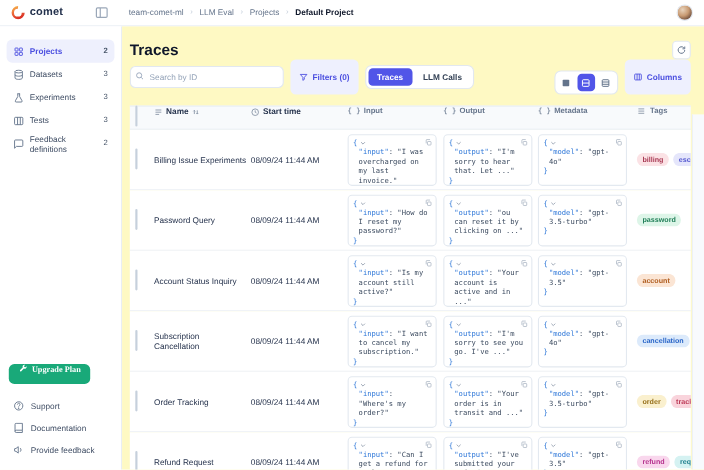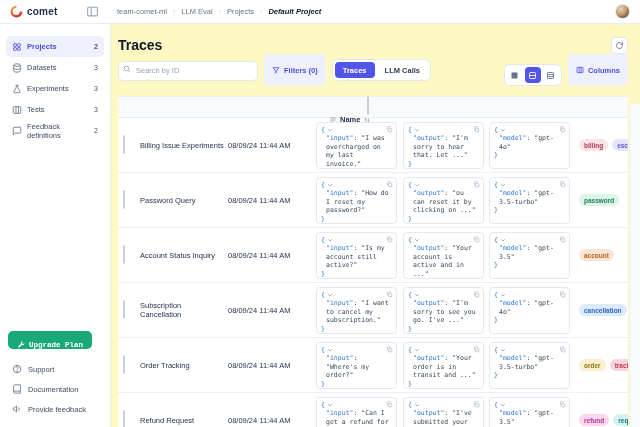--- a/index.html
+++ b/index.html
@@ -9,40 +9,40 @@
 
   
   .topbar { height:24px; display:flex; align-items:center; padding:0 10px;
     border-bottom:1px solid #E9EEF4; background:#fff; }
   .logo { display:flex; align-items:center; gap:4px; width:76px; }
   .logo-text { font-size:10px; font-weight:700; color:#22304C; letter-spacing:.2px; }
   .collapse-btn { color:#9AA7B8; width:13px; height:13px; cursor:pointer; }
   .breadcrumbs { display:flex; align-items:center; gap:6px; font-size:7.5px;
     color:#64748B; margin-left:18px; }
   .crumb { cursor:pointer; }
-  .crumb.last { color:#0F172A; font-weight:700;font-style:italic; }
+  .crumb.last { color:#0F172A; font-weight:700; }
   .crumb-sep { color:#C4CEDA; font-size:7px; }
   .avatar { width:15px; height:15px; border-radius:50%; margin-left:auto; cursor:pointer;
     background: radial-gradient(circle at 35% 30%, #E8D3BC 0%, #C89A72 45%, #6B4B3A 80%, #4A3328 100%);
     border:1px solid #E2E8F0; }
 
   
   .shell { display:flex; height:403px; }
   .sidebar { width:111px; border-right:1px solid #E9EEF4; display:flex;
     flex-direction:column; padding:12px 6px 8px; background:#fff; }
   .nav-item { display:flex; align-items:center; gap:5px; height:21px; padding:0 6px;
     border-radius:5px; font-size:7.5px; color:#3E4C63; cursor:pointer; }
   .nav-item .nav-ico { width:10px; height:10px; color:#64748B; flex:none; }
   .nav-item .count { margin-left:auto; font-size:7px; color:#475569; }
   .nav-item.active { background:#EEF0FD; color:#4B4FE0; font-weight:700; }
   .nav-item.active .nav-ico { color:#4B4FE0; }
   .sidebar-bottom { margin-top:auto; }
-  .upgrade-btn { display:flex; align-items:flex-end; gap:4px; background:#19A979; color:#fff;
+  .upgrade-btn { display:flex; align-items:flex-start; gap:4px; background:#19A979; color:#fff;
     font-size:7.5px; font-weight:700; border:none; border-radius:5px; height:18px;
-    padding:0 9px; margin:0 2px 10px 2px; cursor:pointer; font-family:Liberation Mono, monospace; }
+    padding:0 9px; margin:0 2px 10px 2px; cursor:pointer; font-family:Liberation Serif, serif; }
   .upgrade-btn svg { width:8px; height:8px; }
   .footer-item { display:flex; align-items:center; gap:6px; height:20px; padding:0 6px;
     font-size:7.5px; color:#3E4C63; cursor:pointer; }
   .footer-item svg { width:10px; height:10px; color:#64748B; }
 
   
   .main { flex:1; position:relative; overflow:hidden; padding:12px 0 0 7px; background:#fef9c3; }
   .title-row { display:flex; align-items:center; justify-content:space-between; width:510px; height:18px; }
   .page-title { font-size:14px; font-weight:700; color:#0F172A; }
   .icon-btn { width:17px; height:17px; border:1px solid #E2E8F0; border-radius:4px;
@@ -68,22 +68,22 @@
   .toolbar-right { margin-left:auto; display:flex; align-items:flex-end; gap:6px; }
   .density-group { display:flex; align-items:center; gap:2px; border:1px solid #E2E8F0;
     border-radius:6px; padding:2px; background:#fff; height:22px; }
   .density-btn { width:16px; height:16px; border:none; border-radius:4px; background:transparent;
     display:flex; align-items:center; justify-content:center; color:#64748B; cursor:pointer; }
   .density-btn svg { width:9px; height:9px; }
   .density-btn.active { background:#5155E8; color:#fff; }
 
   
   .table-wrap { width:510px; margin-top:10px; }
-  .thead { display:flex; align-items:center; height:22px; background:#F8FAFC;
-    border-top:1px solid #E9EEF4; border-bottom:1px solid #E9EEF4;flex-direction:column; }
+  .thead { display:flex; align-items:flex-start; height:22px; background:#F8FAFC;
+    border-top:1px solid #E9EEF4; border-bottom:1px solid #E9EEF4; }
   .th { display:flex; align-items:center; gap:3px; font-size:7px; font-weight:600;
     color:#67768C; cursor:pointer; }
   .th svg { width:8px; height:8px; color:#8794A6; }
   .th .braces { font-family:"DejaVu Sans Mono",monospace; font-size:6.5px; color:#8794A6; }
   .trow { display:flex; align-items:center; height:55px; border-bottom:1px solid #EDF1F5;
     background:#fff; cursor:pointer; }
   .col-check { width:22px; padding-left:5px; flex:none; }
   .col-name  { width:88px; flex:none; font-size:7.5px; color:#26334D; padding-right:4px; }
   .col-start { width:88px; flex:none; font-size:7.5px; color:#26334D; }
   .col-input, .col-output, .col-meta { width:87px; flex:none; }

